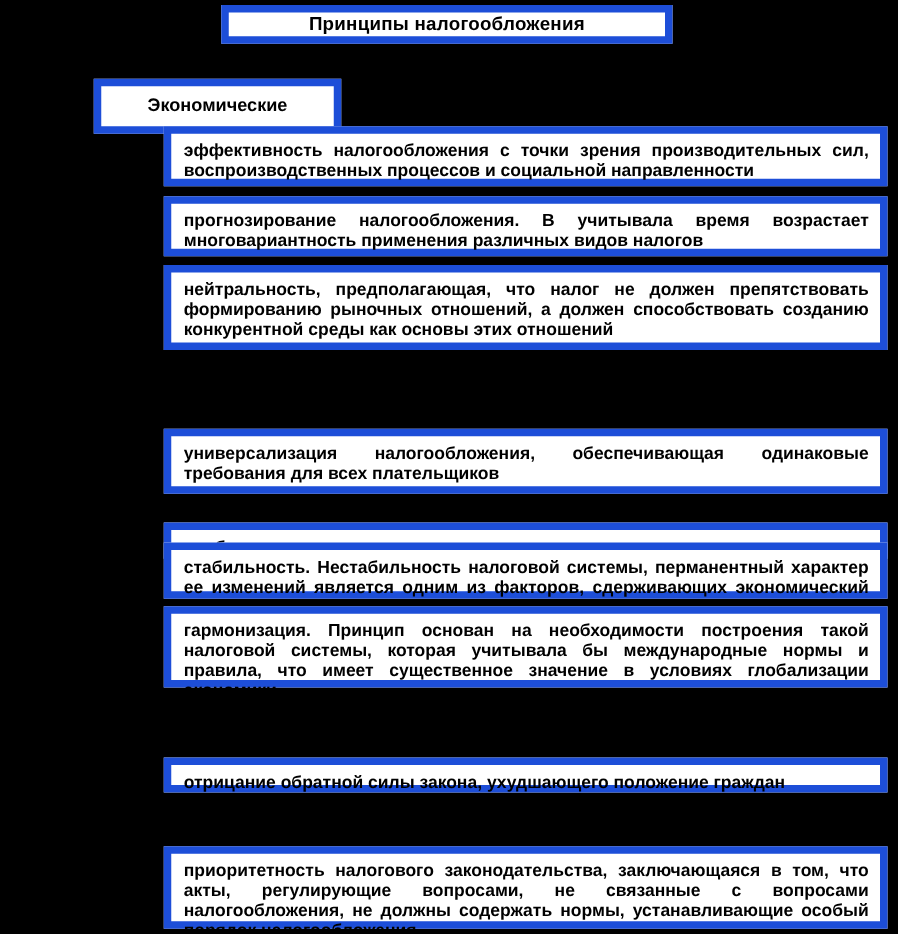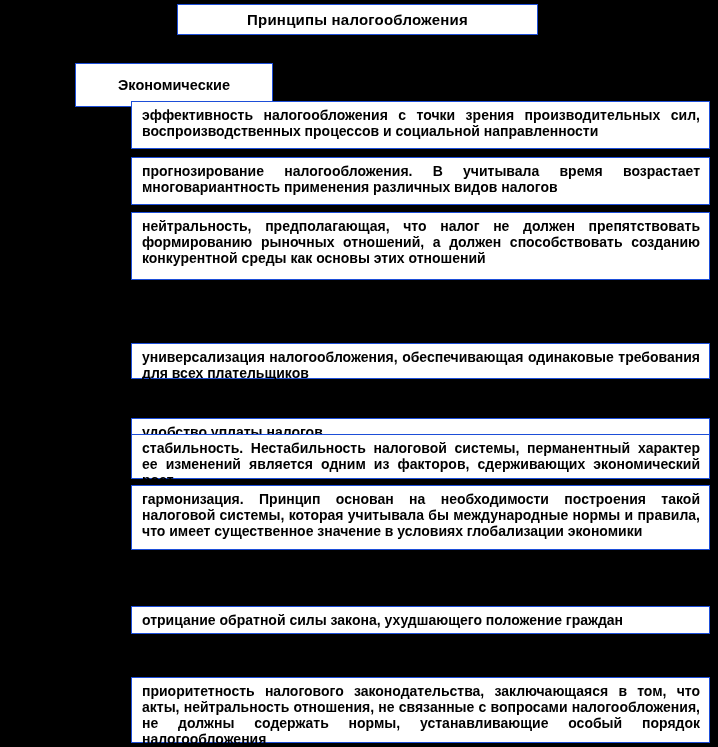--- a/index.html
+++ b/index.html
@@ -14,21 +14,21 @@
     background: #000000;
     font-family: "Liberation Sans", sans-serif;
     overflow: hidden;
   }
   .box {
     position: absolute;
     background: #ffffff;
     color: #000000;
     font-weight: bold;
     box-sizing: border-box;
-    border: 1px solid #1d4ed8;
+    border: 6px solid #1d4ed8;
   }
   .title-box {
     left: 177px; top: 4px; width: 361px; height: 31px;
     display: flex; align-items: center; justify-content: center;
     font-size: 15px;
     letter-spacing: 0.2px;
   }
   .cat-box {
     left: 75px; width: 198px; height: 44px;
     display: flex; align-items: center; justify-content: center;
@@ -51,27 +51,27 @@
 
   <div class="box cat-box" style="top:63px">Экономические</div>
 
   <div class="box item-box" style="top:101px; height:48px">эффективность налогообложения с точки зрения производительных сил, воспроизводственных процессов и социальной направленности</div>
 
   <div class="box item-box" style="top:157px; height:48px">прогнозирование налогообложения. В учитывала время возрастает многовариантность применения различных видов налогов</div>
 
   <div class="box item-box" style="top:212px; height:68px">нейтральность, предполагающая, что налог не должен препятствовать формированию рыночных отношений, а должен способствовать созданию конкурентной среды как основы этих отношений</div>
 
 
-  <div class="box item-box" style="top:343px; height:36px">универсализация налогообложения, обеспечивающая одинаковые требования для всех плательщиков</div>
+  <div class="box item-box" style="top:343px; height:52px">универсализация налогообложения, обеспечивающая одинаковые требования для всех плательщиков</div>
 
   <div class="box item-box" style="top:418px; height:29px">удобство уплаты налогов</div>
 
   <div class="box item-box" style="top:434px; height:45px">стабильность. Нестабильность налоговой системы, перманентный характер ее изменений является одним из факторов, сдерживающих экономический рост</div>
 
   <div class="box item-box" style="top:485px; height:65px">гармонизация. Принцип основан на необходимости построения такой налоговой системы, которая учитывала бы международные нормы и правила, что имеет существенное значение в условиях глобализации экономики</div>
 
 
   <div class="box item-box" style="top:606px; height:28px">отрицание обратной силы закона, ухудшающего положение граждан</div>
 
 
-  <div class="box item-box" style="top:677px; height:66px">приоритетность налогового законодательства, заключающаяся в том, что акты, нейтральность отношения, не связанные с вопросами налогообложения, не должны содержать нормы, устанавливающие особый порядок налогообложения</div>
+  <div class="box item-box" style="top:677px; height:66px">приоритетность налогового законодательства, заключающаяся в том, что акты, регулирующие вопросами, не связанные с вопросами налогообложения, не должны содержать нормы, устанавливающие особый порядок налогообложения</div>
 
 </div>
 
 </body></html>

